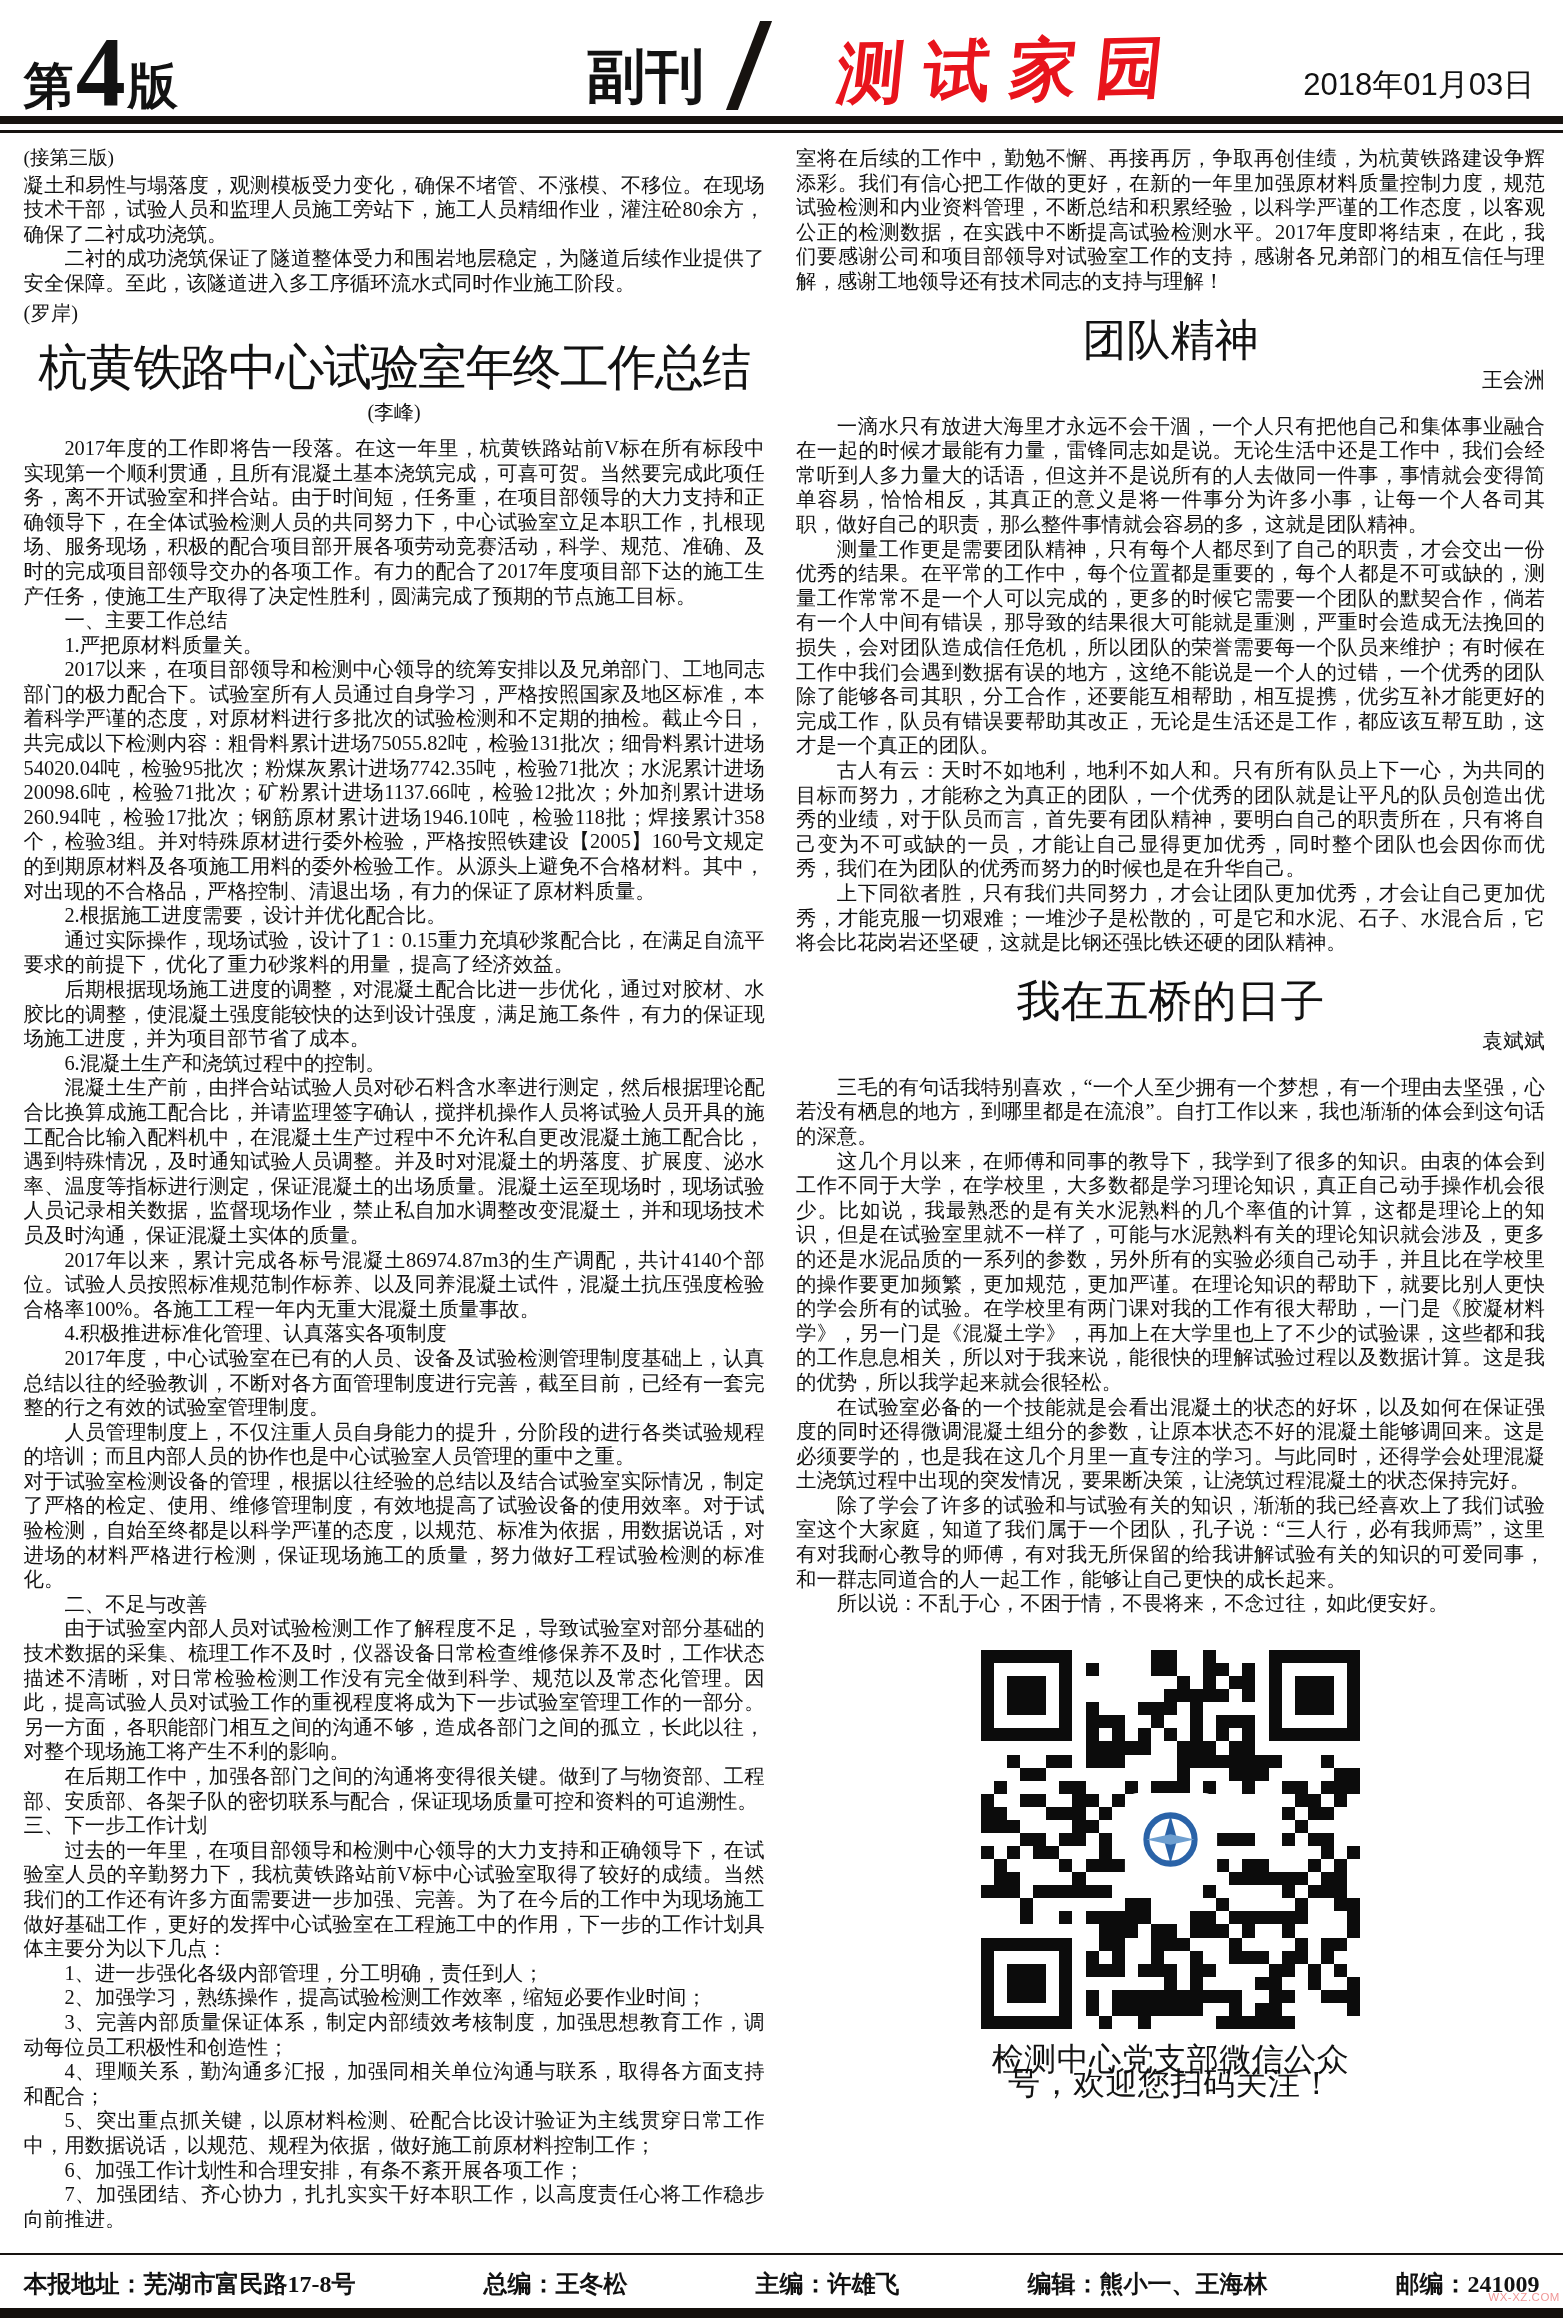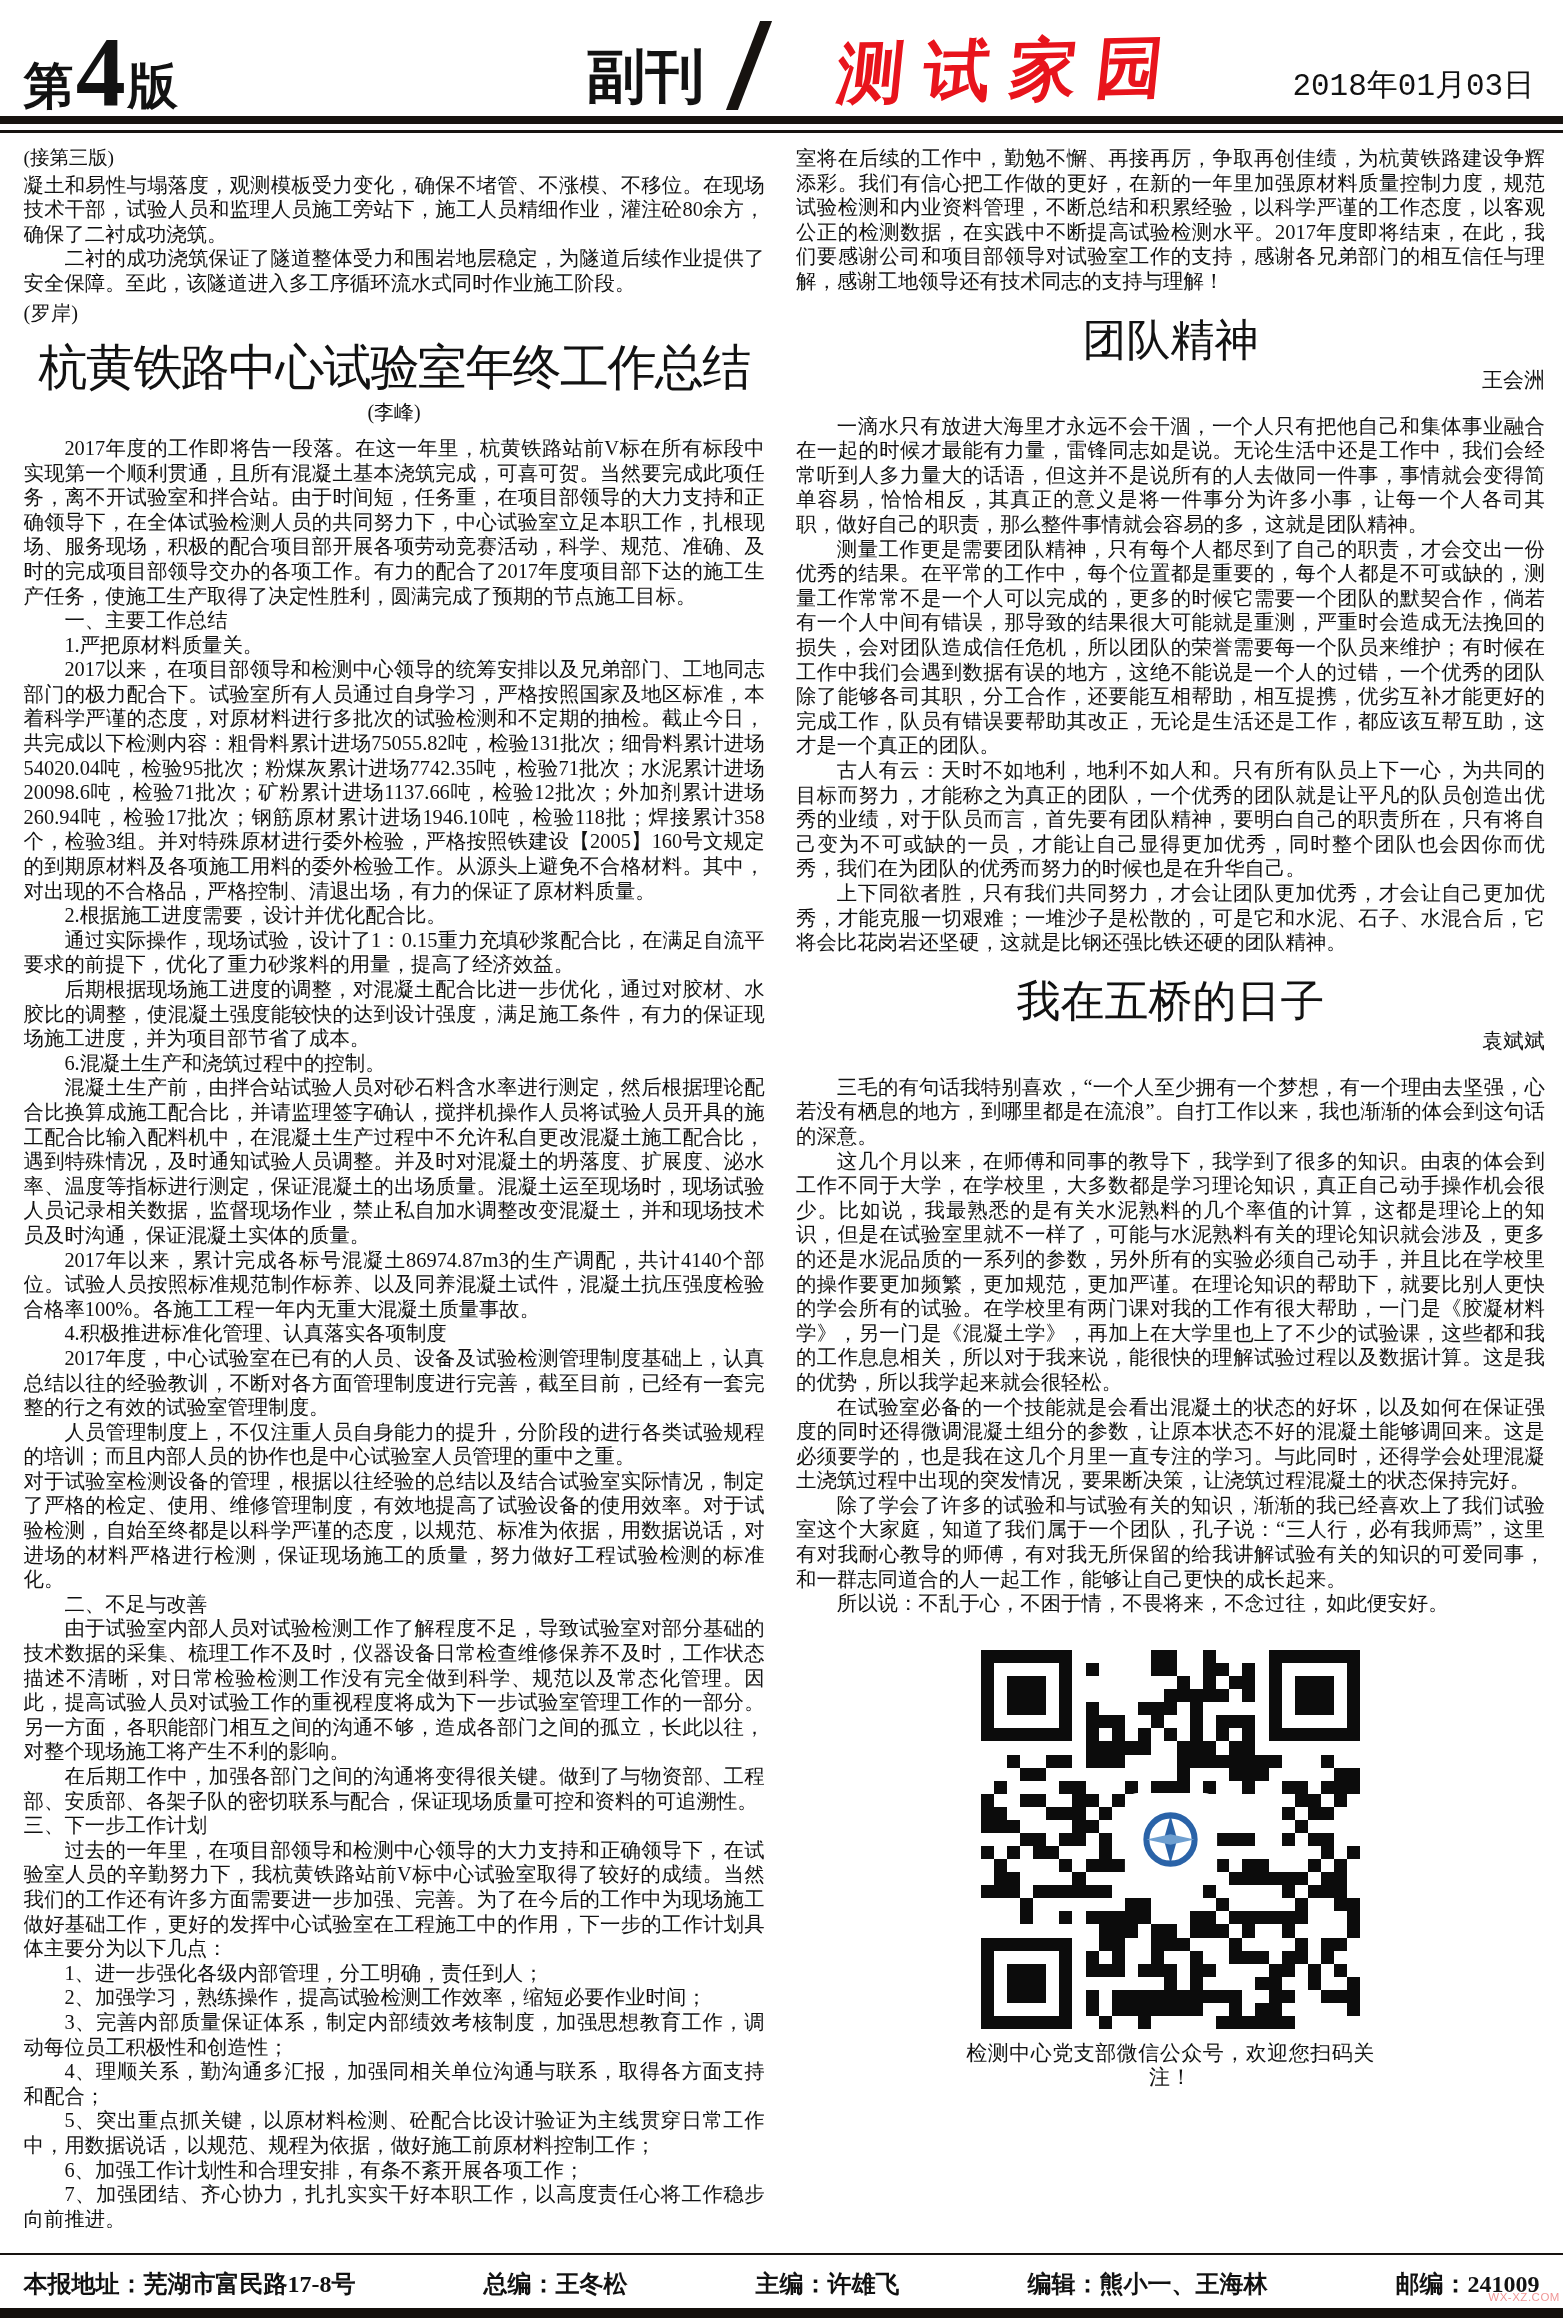--- a/index.html
+++ b/index.html
@@ -9,21 +9,21 @@
   }
   
   .hdr{position:absolute;left:23.6px;right:23.6px;top:13px;height:102px;}
   .pagelabel{position:absolute;left:0;bottom:4.2px;font-weight:bold;display:flex;align-items:flex-end;line-height:1;}
   .pagelabel .zi{font-size:50px;}
   .pagelabel .num{font-size:100px;line-height:.78;margin:0 2.1px;}
   .seclabel{position:absolute;left:563px;bottom:9.4px;font-size:59px;font-weight:bold;line-height:1;}
   .slash{position:absolute;left:719px;bottom:5.2px;width:11.5px;height:89px;background:#171310;transform:skewX(-21deg);}
   .masthead{position:absolute;left:814px;bottom:11.5px;font-size:67px;line-height:1;font-weight:bold;
     color:#e8141c;letter-spacing:19px;transform:skewX(-7deg) rotate(-1.2deg);white-space:nowrap;}
-  .hdate{position:absolute;right:5.2px;bottom:9.4px;font-size:31px;font-family:Liberation Mono, monospace;}
+  .hdate{position:absolute;right:5.2px;bottom:9.4px;font-size:31px;font-family:Liberation Sans, sans-serif;}
   .rule-a{position:absolute;left:0;right:0;top:116px;height:7.9px;background:#171310;}
   .rule-b{position:absolute;left:0;right:0;top:130px;height:2.6px;background:#171310;}
   
   .col{position:absolute;top:146px;height:2082px;overflow:hidden;}
   .col-left{left:23.6px;width:741px;}
   .col-right{left:796px;width:749px;}
   p{margin:0;font-size:20.4px;line-height:24.6px;text-align:justify;}
   .ind{text-indent:2em;}
   .flush{text-indent:0;}
   .note{font-size:19.4px;margin-bottom:2px;}
@@ -31,21 +31,21 @@
   .t-left{font-size:49px;line-height:1.18;text-align:center;letter-spacing:-1.6px;margin:13.6px 0 3.1px;white-space:nowrap;}
   .byline{text-align:center;font-size:20px;margin:0 0 11.5px;text-indent:0;}
   .t-right{font-size:44px;line-height:1.1;text-align:center;margin:23px 0 2.1px;white-space:nowrap;}
   .author{text-align:right;font-size:21px;margin:3.1px 0 21px;text-indent:0;}
   
   .qr-wrap{margin:34px auto 0;width:409px;text-align:center;}
   .qr-box{position:relative;width:379px;height:379px;margin:0 auto;background:#fff;}
   .qr-box svg{display:block;}
   .qr-logo{position:absolute;left:50%;top:50%;width:88px;height:88px;margin:-44px 0 0 -44px;
     background:#fff;border-radius:10.5px;box-shadow:0 0 0 2.1px #fff;display:flex;align-items:center;justify-content:center;}
-  .qr-caption{font-size:21px;margin-top:12px;letter-spacing:0.5px;text-indent:0;text-align:center;}
+  .qr-caption{font-size:32px;margin-top:18px;letter-spacing:0.5px;text-indent:0;text-align:center;}
   
   .f-line{position:absolute;left:0;right:0;bottom:64px;height:2.1px;background:#171310;}
   .f-row{position:absolute;left:23.6px;right:23.6px;bottom:19px;display:flex;justify-content:space-between;
     font-size:24px;font-weight:bold;white-space:nowrap;}
   .f-bar{position:absolute;left:0;right:0;bottom:0;height:11.5px;background:#14100d;}
   .wm{position:absolute;right:3.1px;bottom:15.7px;font-size:11.5px;color:rgba(225,60,60,.55);
     font-family:"Liberation Sans","DejaVu Sans",sans-serif;letter-spacing:0.5px;}
 </style>
 </head>
 <body>

